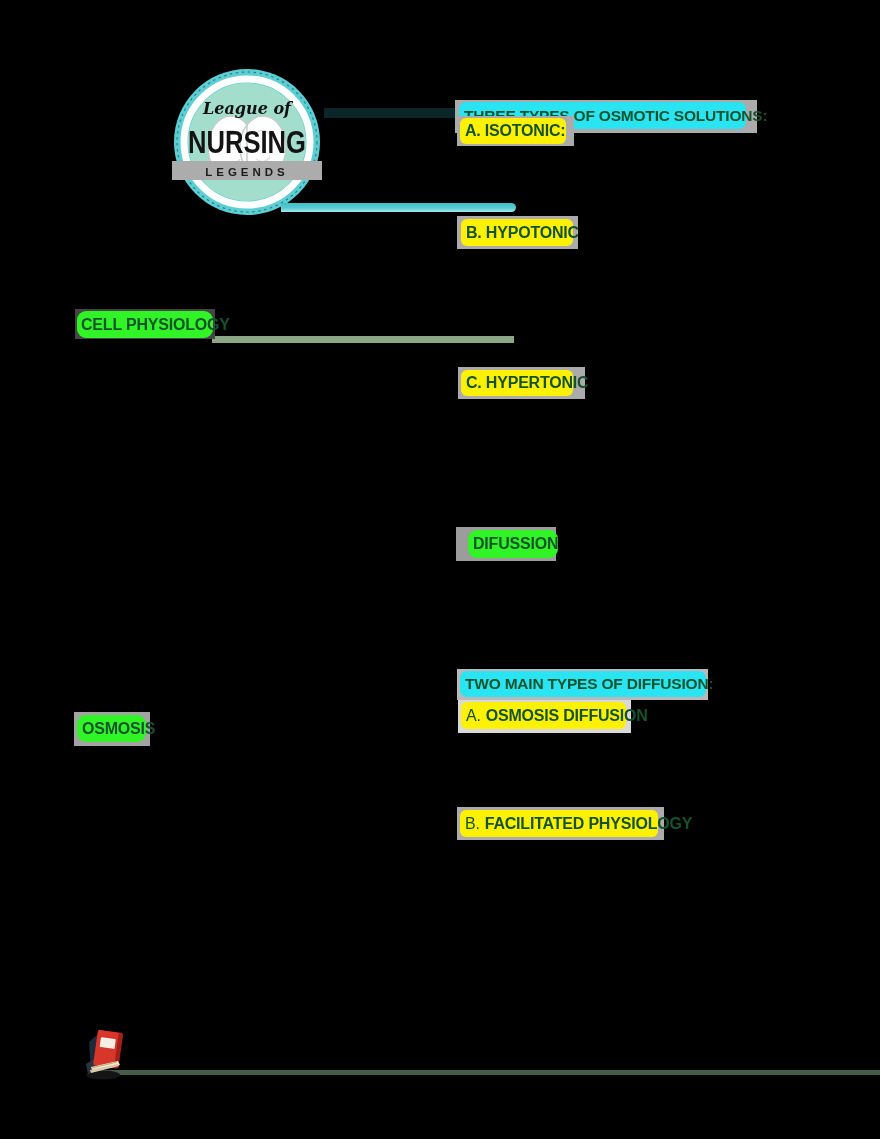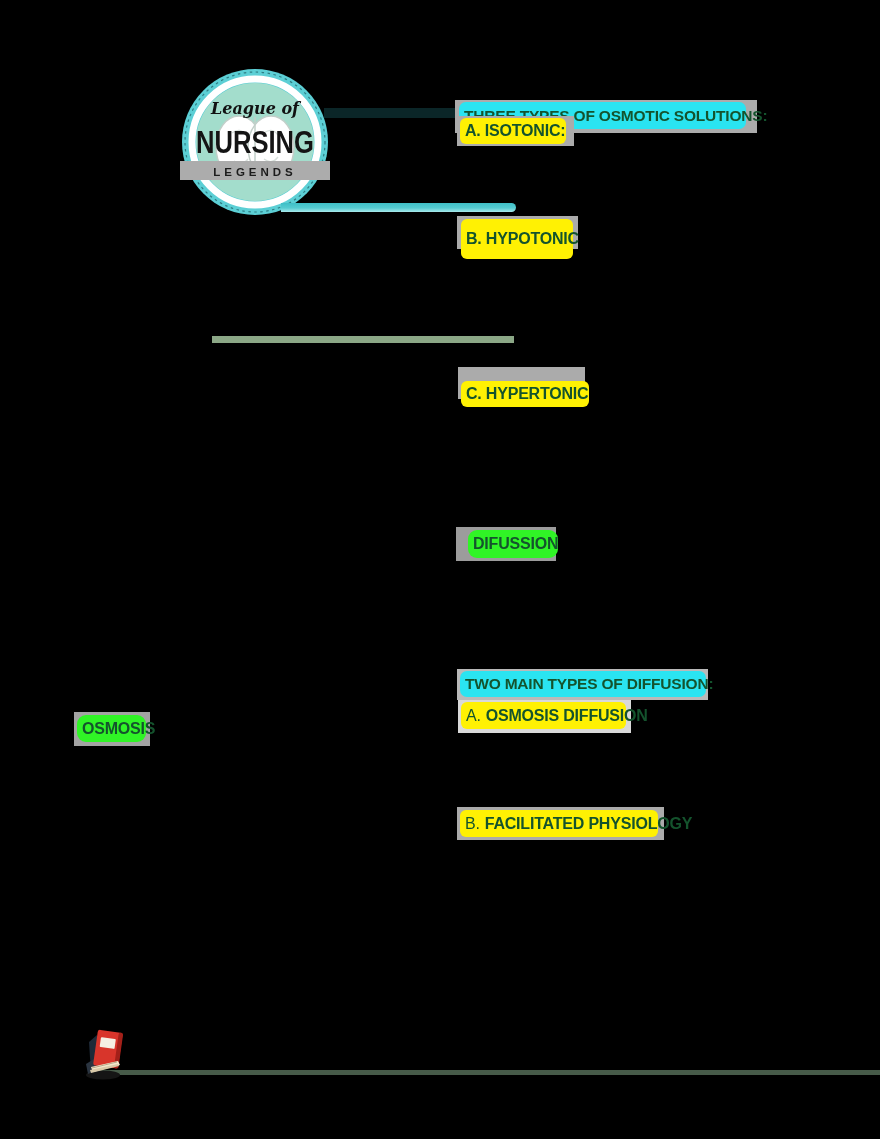--- a/index.html
+++ b/index.html
@@ -22,25 +22,25 @@
   .cyan   { background:#2AE4F1; border-radius:7px; }
   .yellow { background:#FFF103; border-radius:6px; }
   .green  { background:#30F426; border-radius:9px; }
 
   
   #w-three   { left:455px; top:100px; width:302px; height:33px; background:#ABABAB; }
   #h-three   { margin:2px 0 0 4px; width:287px; height:27px; font-size:15.5px; overflow:visible; }
   #w-iso     { left:457px; top:116px; width:117px; height:30px; background:#ABABAB; }
   #h-iso     { margin:2px 0 0 3px; width:106px; height:26px; }
   #w-hypo    { left:457px; top:216px; width:121px; height:33px; background:#ABABAB; }
-  #h-hypo    { margin:3px 0 12px 4px; width:112px; height:40px; }
+  #h-hypo    { margin:3px 0 12px 4px; width:112px; height:27px; }
   #w-cell    { left:75px;  top:309px; width:140px; height:30px; background:#454545; }
   #h-cell    { margin:2px 0 0 2px; width:136px; height:27px; padding:0 4px; }
   #w-hyper   { left:458px; top:367px; width:127px; height:32px; background:#ABABAB; }
-  #h-hyper   { margin:14px 0 0 3px; width:128px; height:26px; }
+  #h-hyper   { margin:3px 0 0 3px; width:112px; height:26px; }
   #w-dif     { left:456px; top:527px; width:100px; height:34px; background:#9C9C9C; }
   #h-dif     { margin:3px 0 0 12px; width:90px; height:28px; }
   #w-two     { left:457px; top:669px; width:251px; height:31px; background:#B9B9B9; }
   #h-two     { margin:2px 16px 0 3px; width:246px; height:26px; font-size:15.5px; }
   #w-pass    { left:458px; top:700px; width:173px; height:33px; background:#D9D9D9; }
   #h-pass    { margin:2px 0 0 3px; width:165px; height:27px; }
   #w-osmo    { left:74px;  top:712px; width:76px;  height:34px; background:#A3A3A3; }
   #h-osmo    { margin:3px 11px 0 3px; width:69px; height:27px; }
   #w-fac     { left:457px; top:807px; width:207px; height:33px; background:#ABABAB; }
   #h-fac     { margin:3px 0 0 3px; width:198px; height:27px; }
@@ -58,21 +58,21 @@
   .sage-underline {
     position:absolute; left:212px; top:336px; width:302px; height:7px;
     background:#8BA786;
   }
   .footer-line {
     position:absolute; left:97px; top:1070px; width:783px; height:5px;
     background:#475B49;
   }
 
   
-  .badge { position:absolute; left:180px; top:67px; width:150px; height:150px;text-align:center; }
+  .badge { position:absolute; left:172px; top:67px; width:150px; height:150px;text-align:center; }
 
   
   .book { position:absolute; left:82px; top:1026px; width:50px; height:54px; }
 </style>
 </head>
 <body>
 
 <div class="page">
 
   <div class="badge">
@@ -111,20 +111,23 @@
   </div>
 
   <div class="hl-wrap" id="w-iso">
     <div class="hl yellow" id="h-iso">A. ISOTONIC:</div>
   </div>
 
   <div class="hl-wrap" id="w-hypo">
     <div class="hl yellow" id="h-hypo">B. HYPOTONIC</div>
   </div>
 
+  <div class="hl-wrap" id="w-cell">
+    <div class="hl green" id="h-cell">CELL PHYSIOLOGY</div>
+  </div>
 
   <div class="hl-wrap" id="w-hyper">
     <div class="hl yellow" id="h-hyper">C. HYPERTONIC</div>
   </div>
 
   <div class="hl-wrap" id="w-dif">
     <div class="hl green" id="h-dif">DIFUSSION</div>
   </div>
 
   <div class="hl-wrap" id="w-two">

